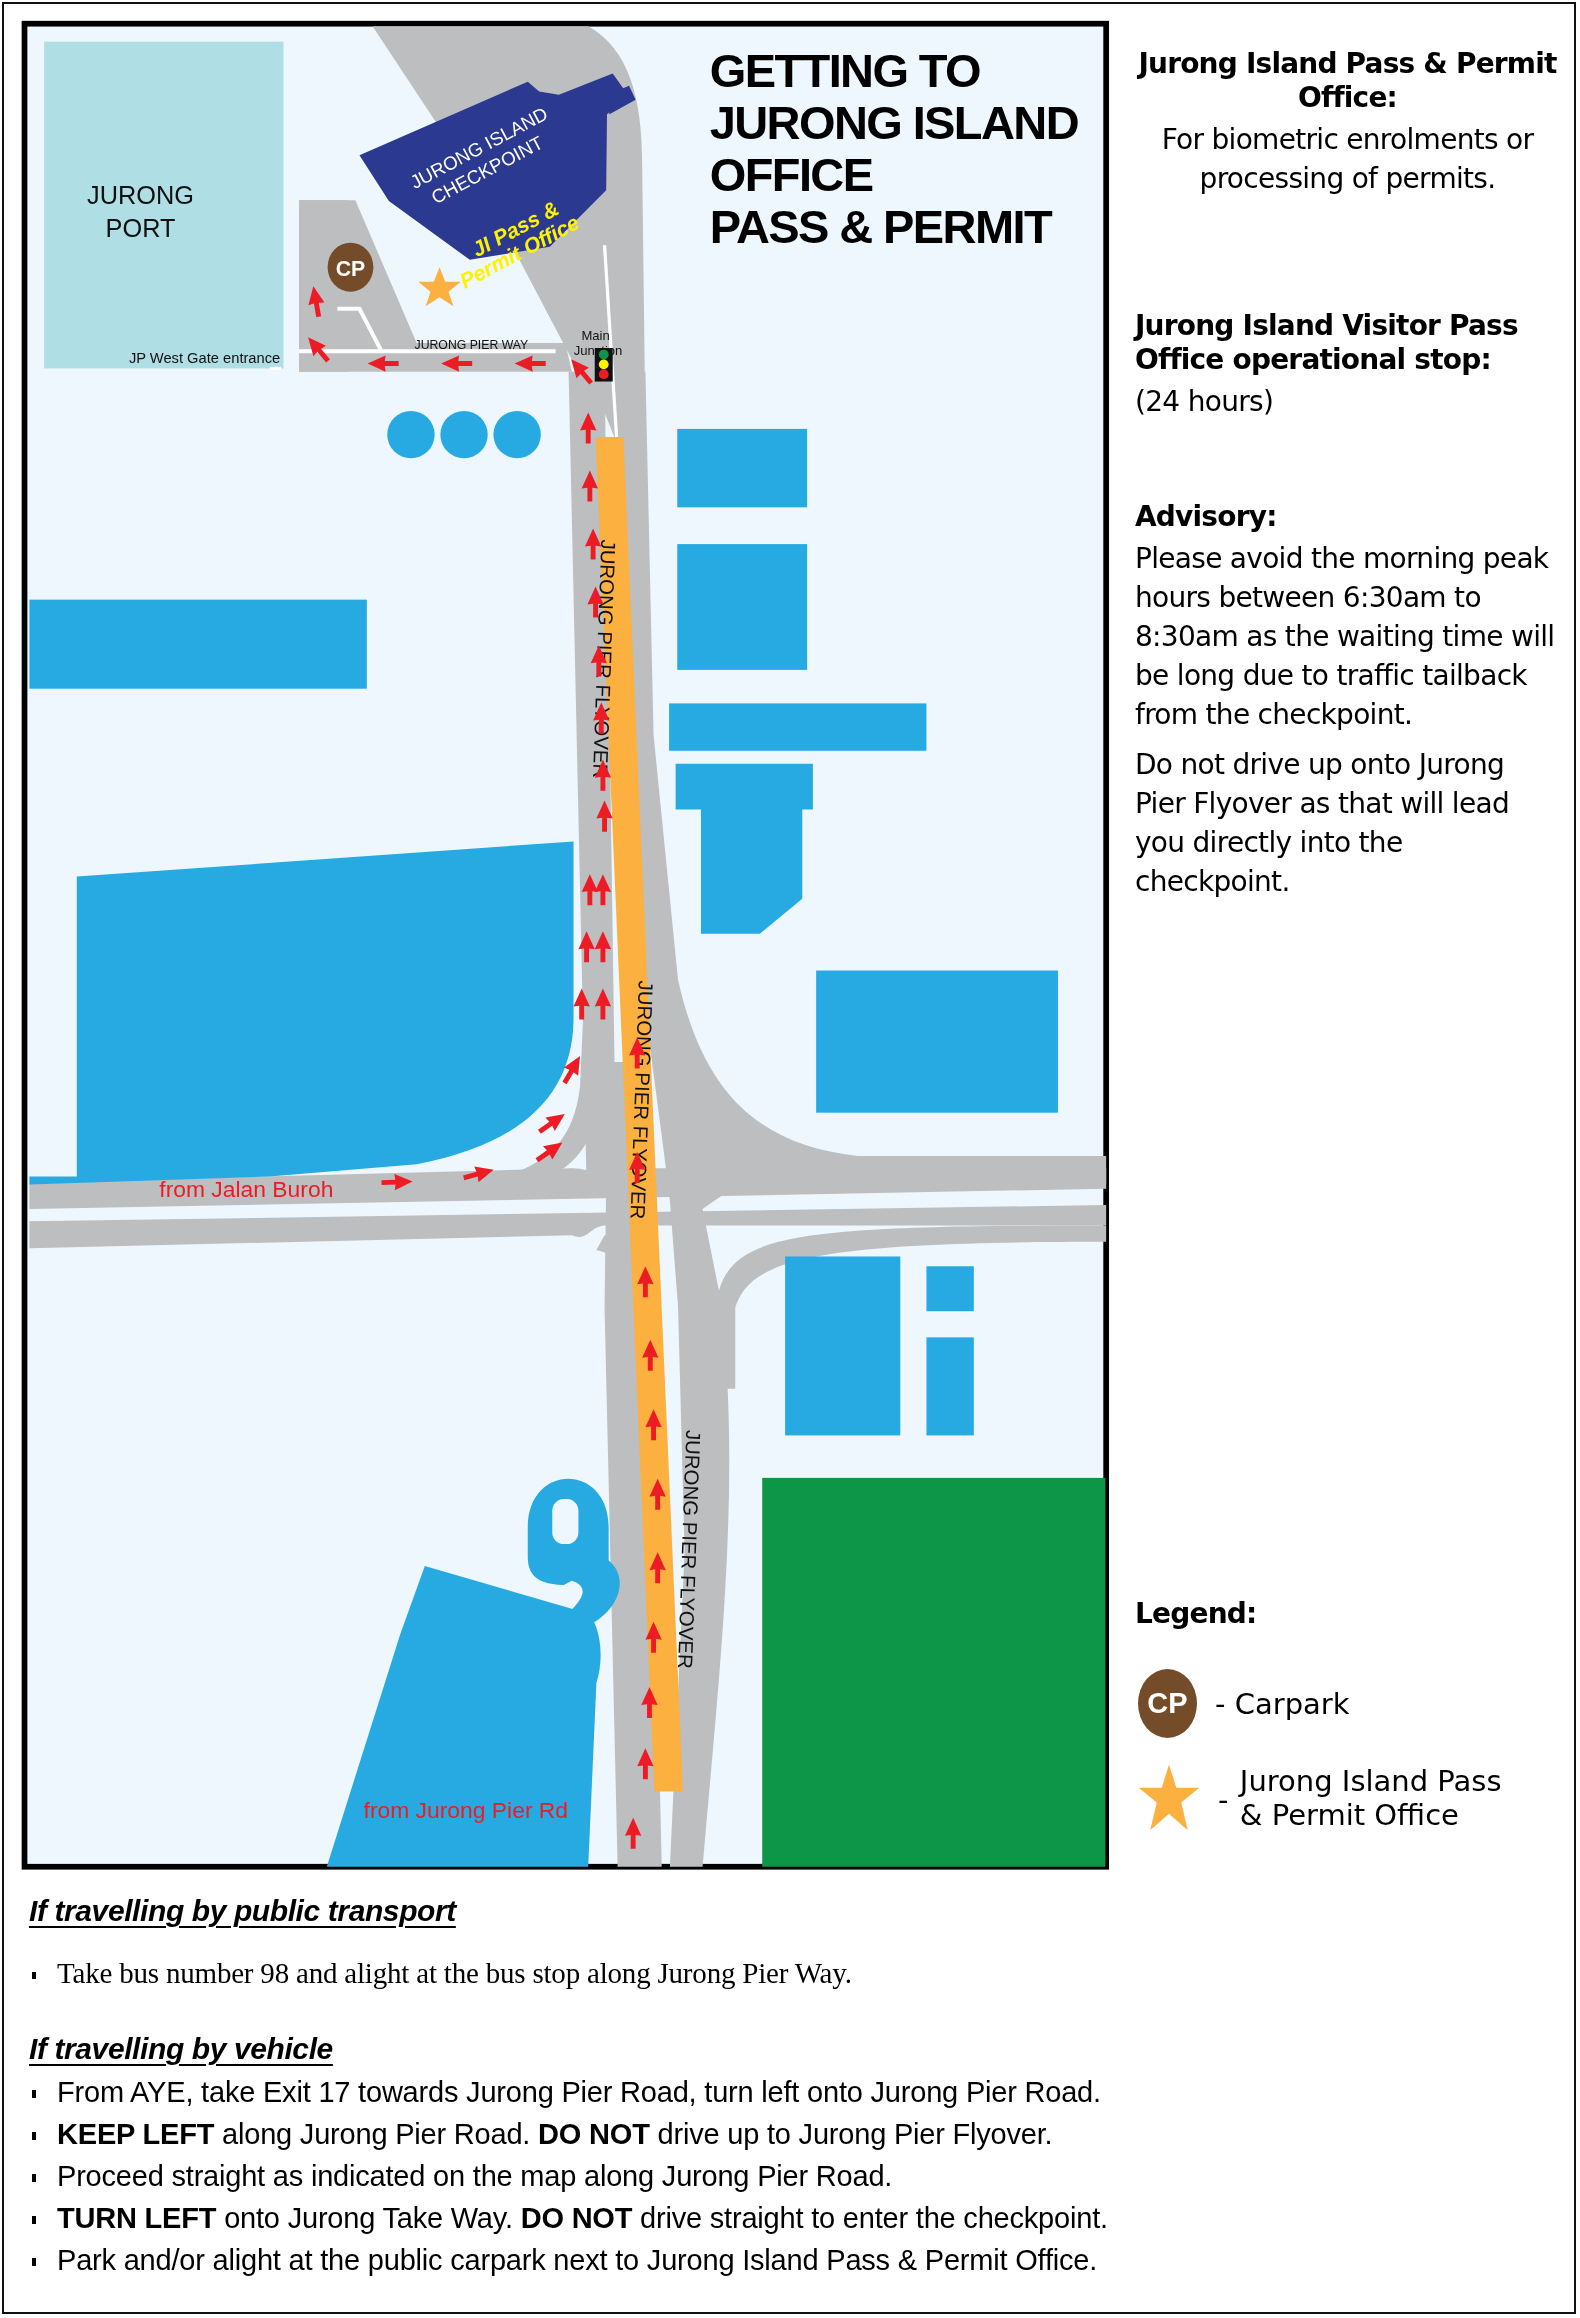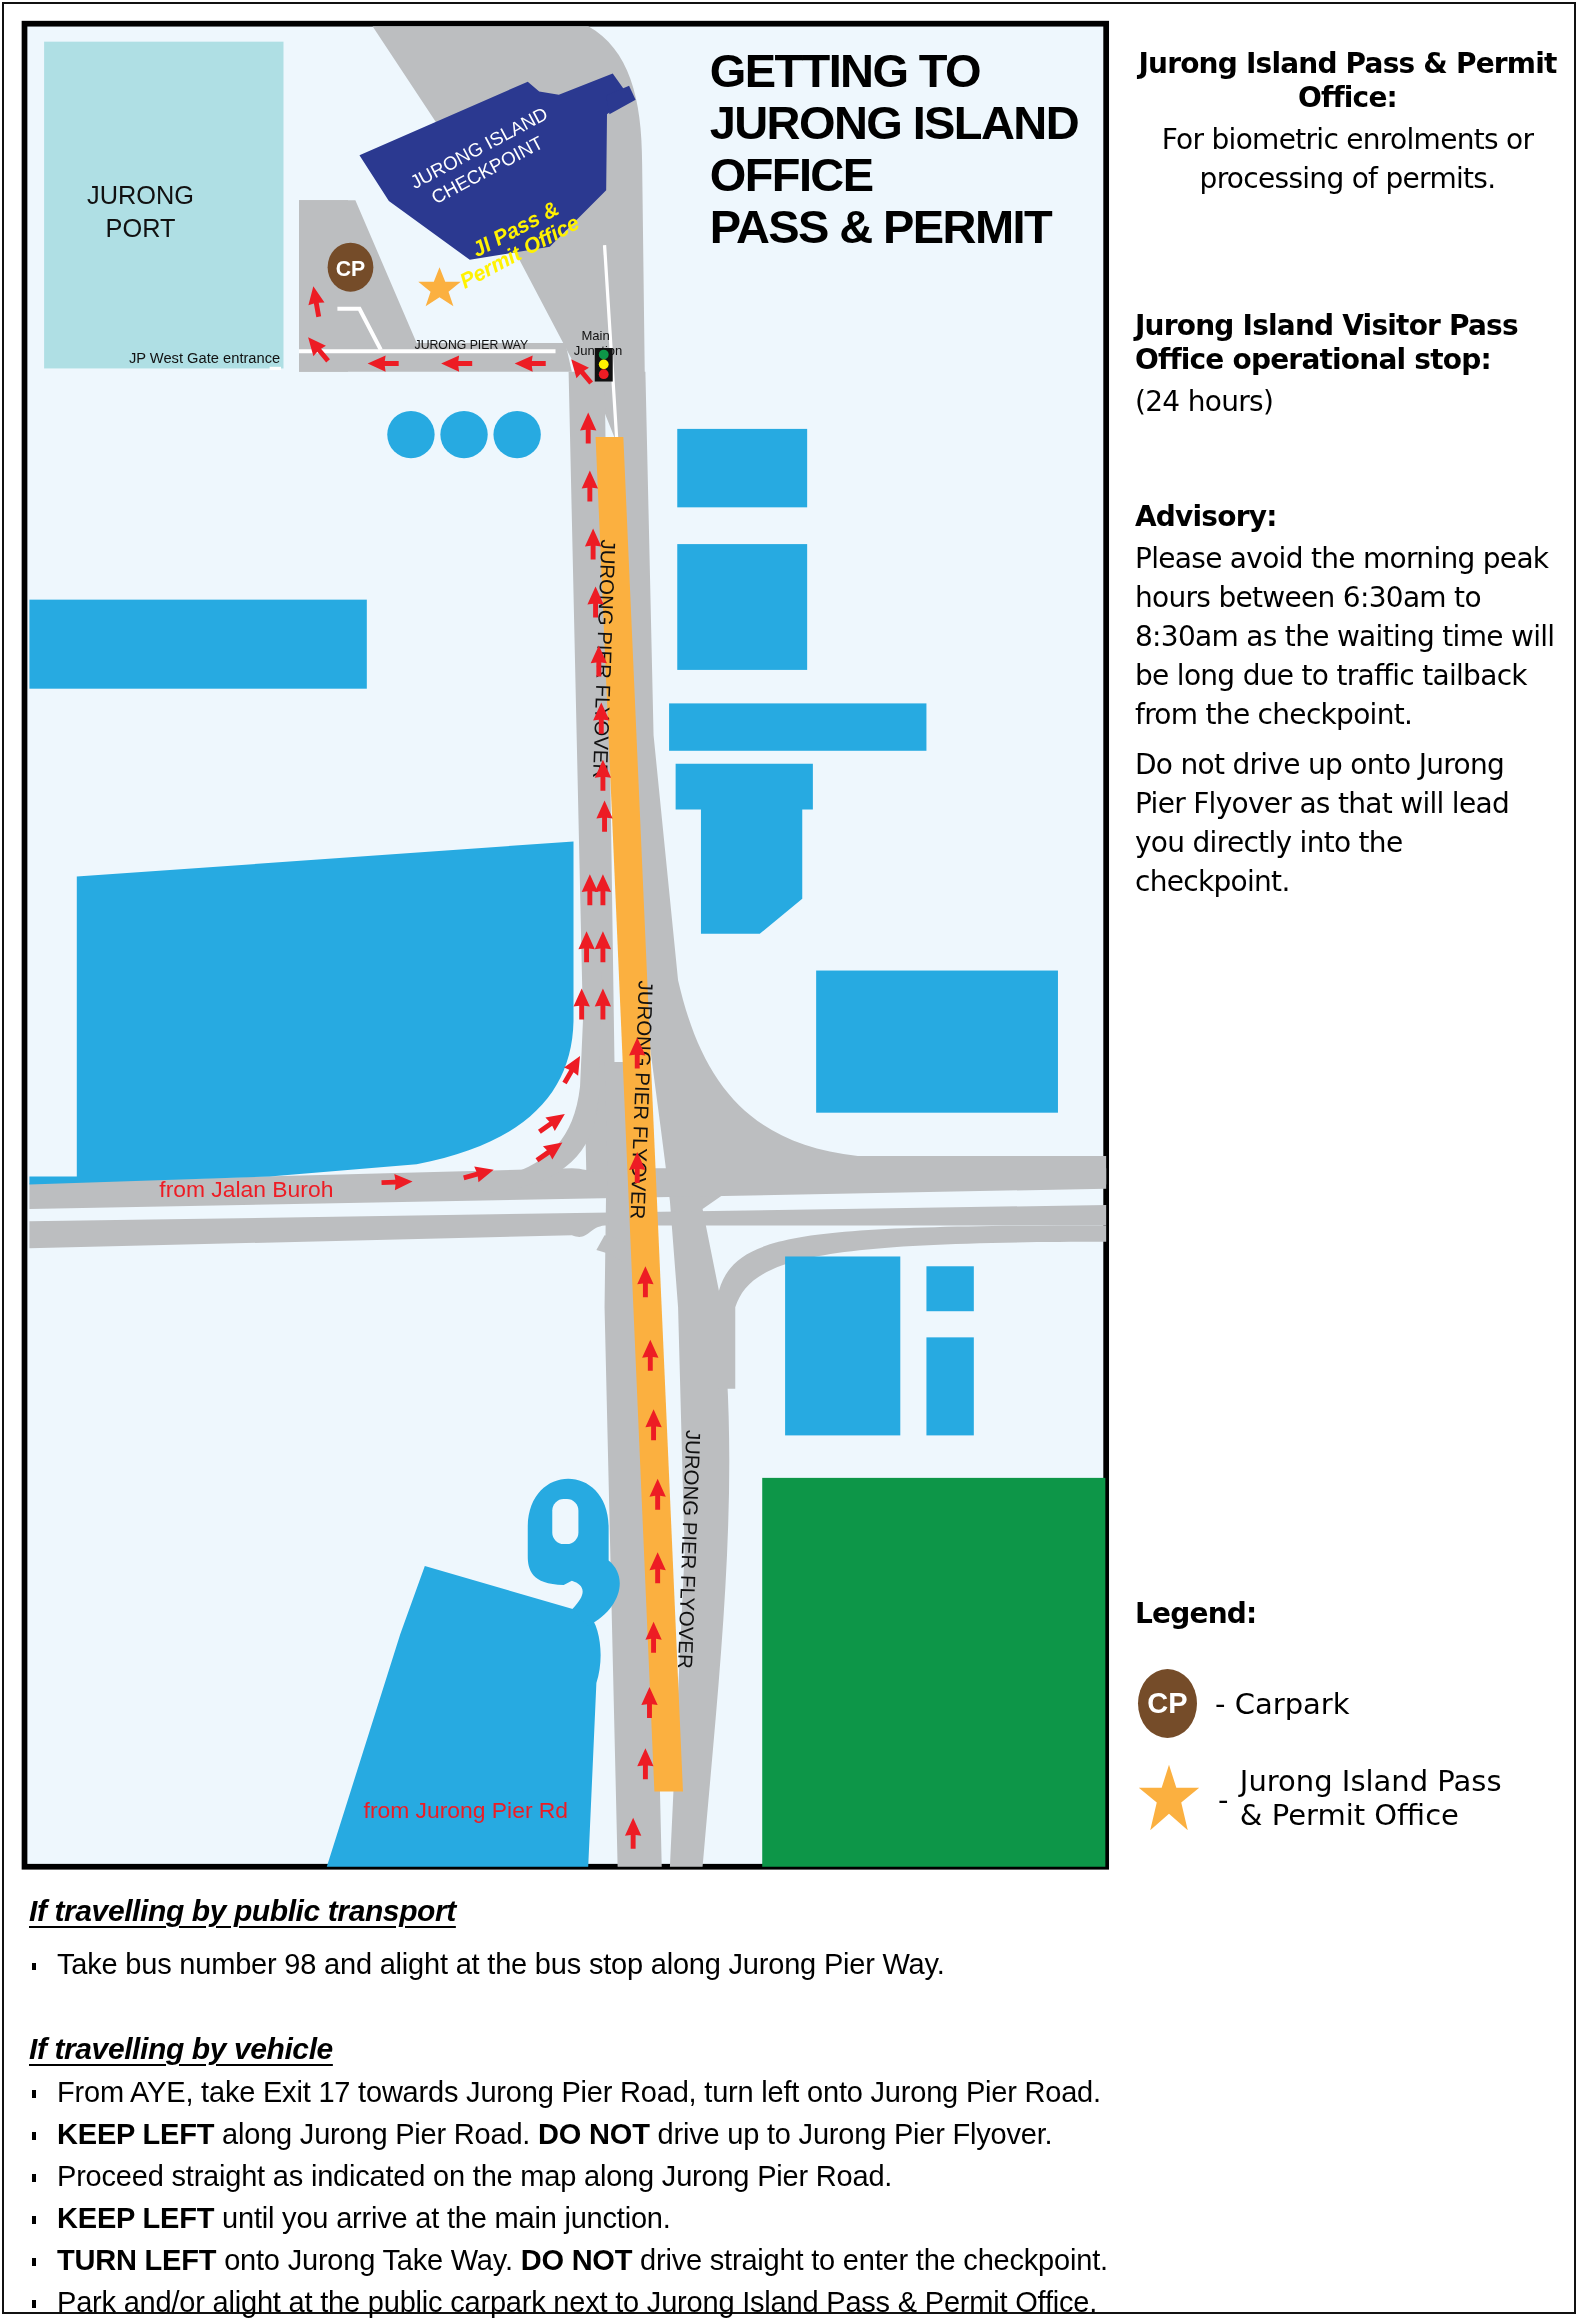--- a/index.html
+++ b/index.html
@@ -195,28 +195,27 @@
   </svg>
   <span style="margin-left:18px;align-self:flex-end;margin-bottom:14.7px;">-</span>
   <div style="margin-left:11.4px;line-height:34px;">
     <div>Jurong Island Pass</div>
     <div>&amp; Permit Office</div>
   </div>
 </div>
 
 <div class="bottom" style="top:1894px;">
   <h4>If travelling by public transport</h4>
-  <ul style="margin-top:15px;">
+  <ul style="margin-top:24px;font-family:Liberation Serif, serif;">
     <li>Take bus number 98 and alight at the bus stop along Jurong Pier Way.</li>
   </ul>
 </div>
 <div class="bottom" style="top:1996px;margin-top:36px;">
   <h4>If travelling by vehicle</h4>
   <ul style="margin-top:4.9px;">
     <li><b></b><span>From AYE, take Exit 17 towards Jurong Pier Road, turn left onto Jurong Pier Road.</span></li>
     <li><b>KEEP LEFT</b><span> along Jurong Pier Road. </span><b>DO NOT</b><span> drive up to Jurong Pier Flyover.</span></li>
     <li><b></b><span>Proceed straight as indicated on the map along Jurong Pier Road.</span></li>
-    <li><b>KEEP LEFT</b><span> until you arrive at the main junction.</span></li>
     <li><b>TURN LEFT</b><span> onto Jurong Take Way. </span><b>DO NOT</b><span> drive straight to enter the checkpoint.</span></li>
     <li><b></b><span>Park and/or alight at the public carpark next to Jurong Island Pass &amp; Permit Office.</span></li>
   </ul>
 </div>
 
 
 </body></html>

